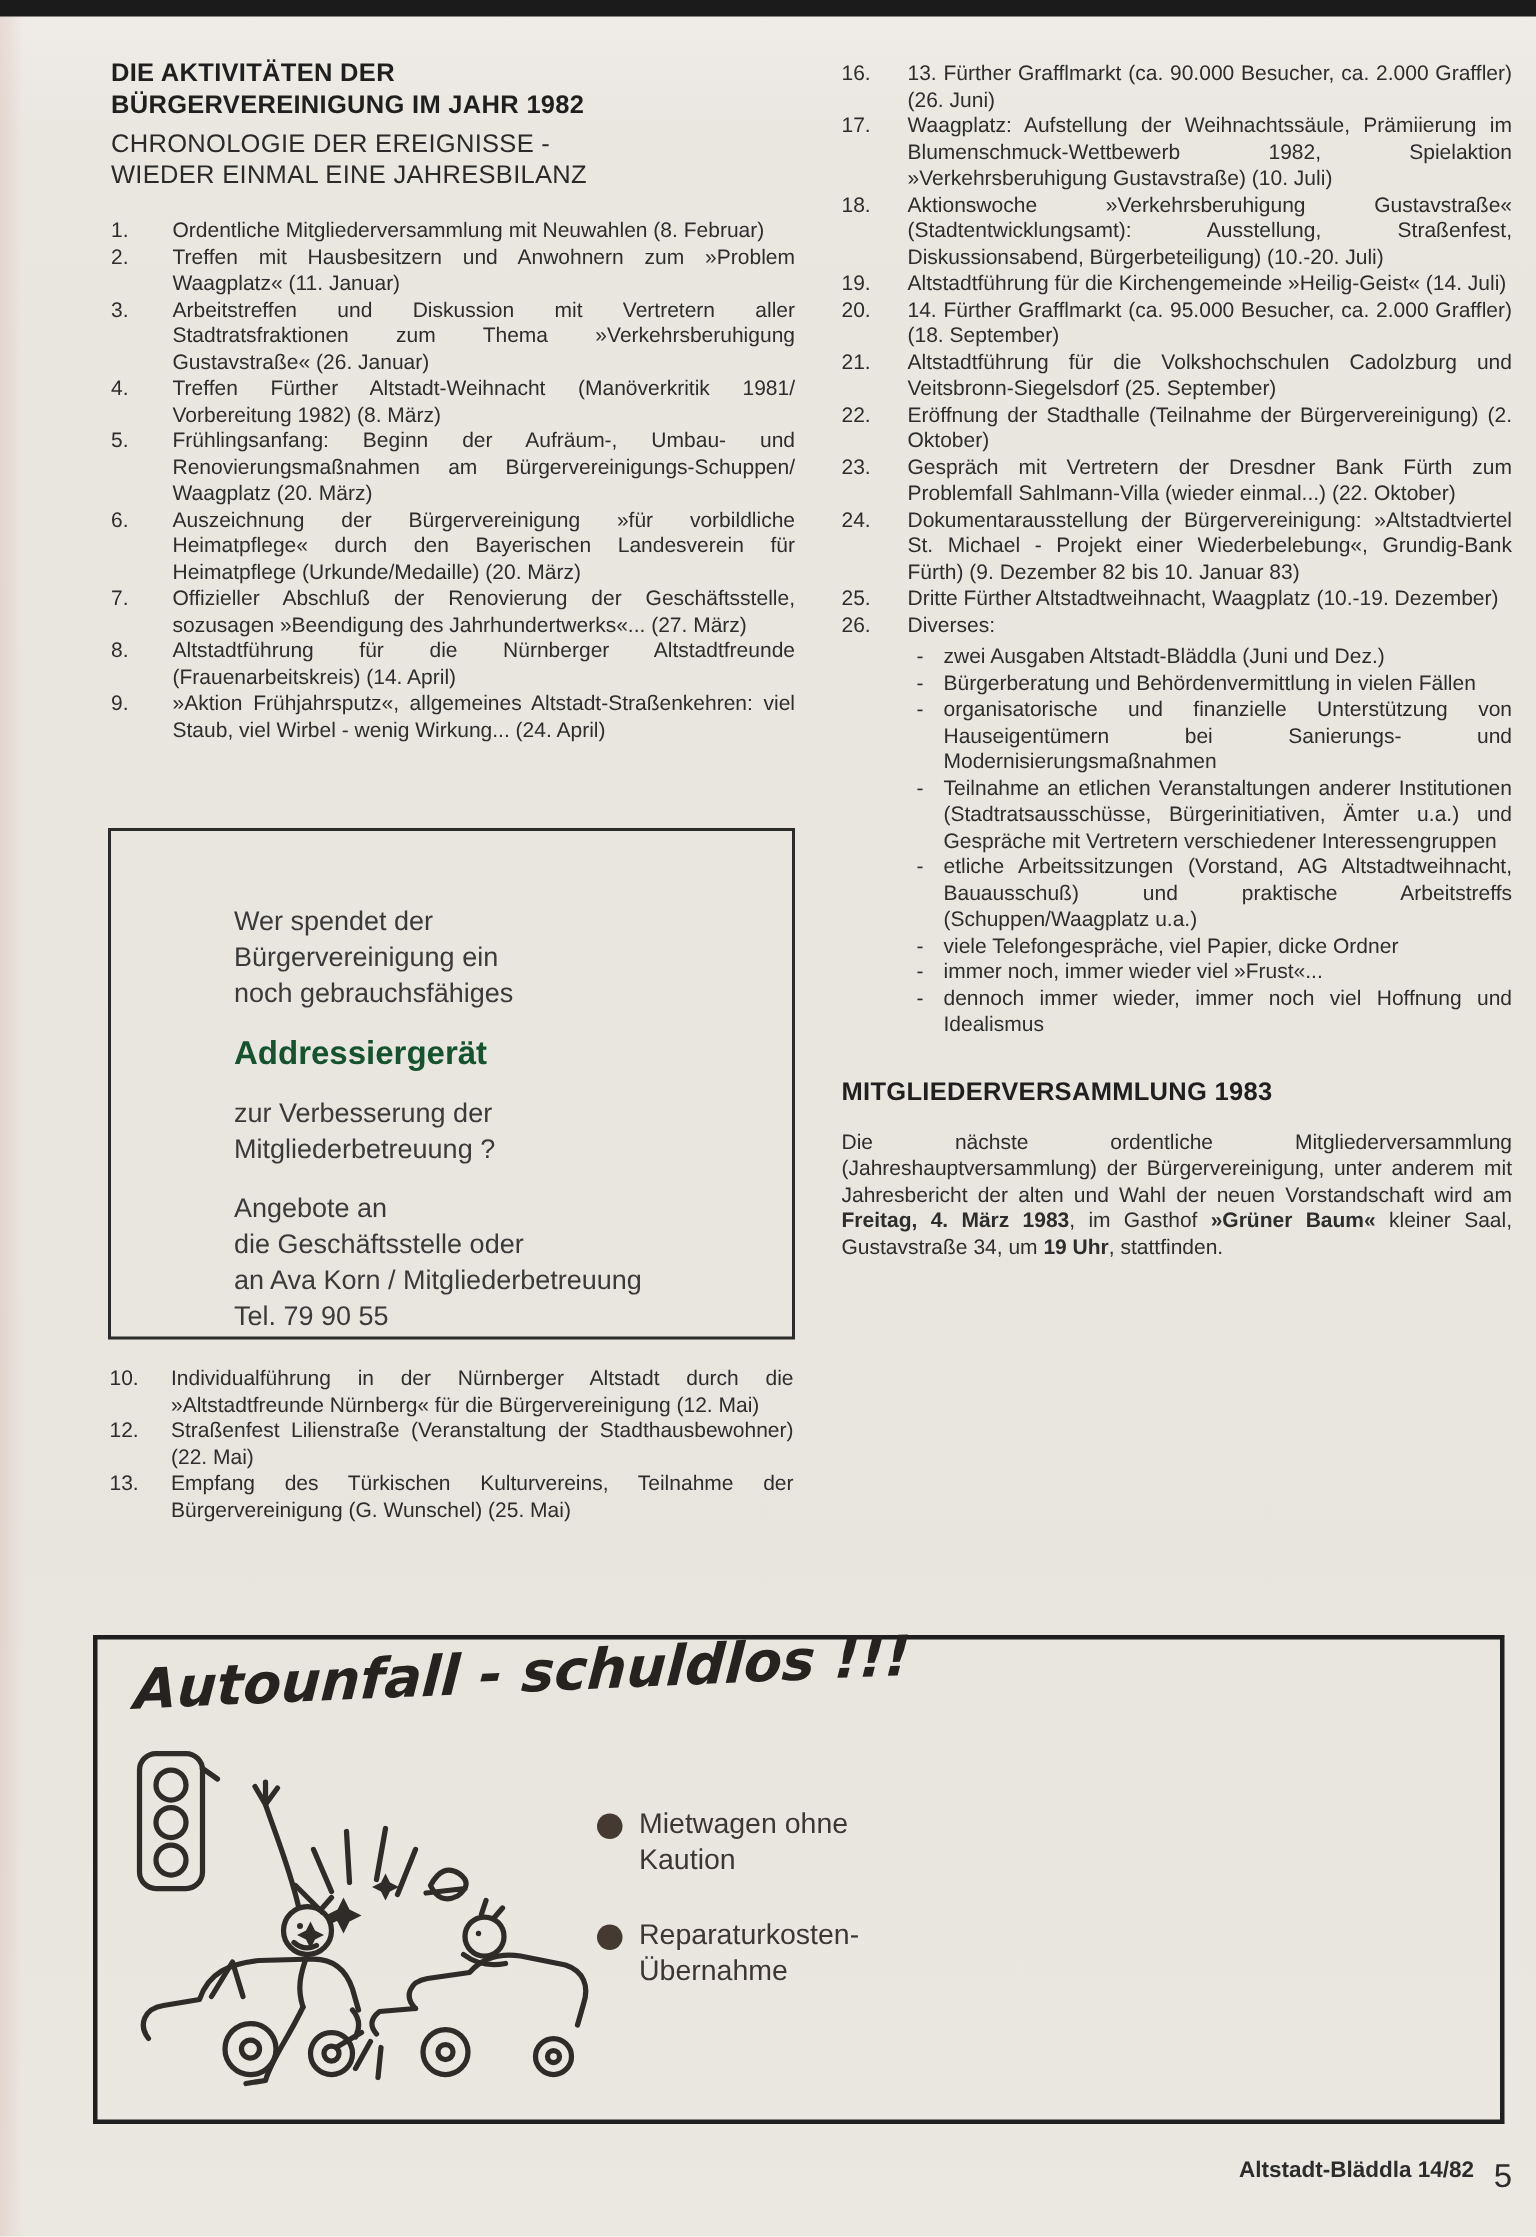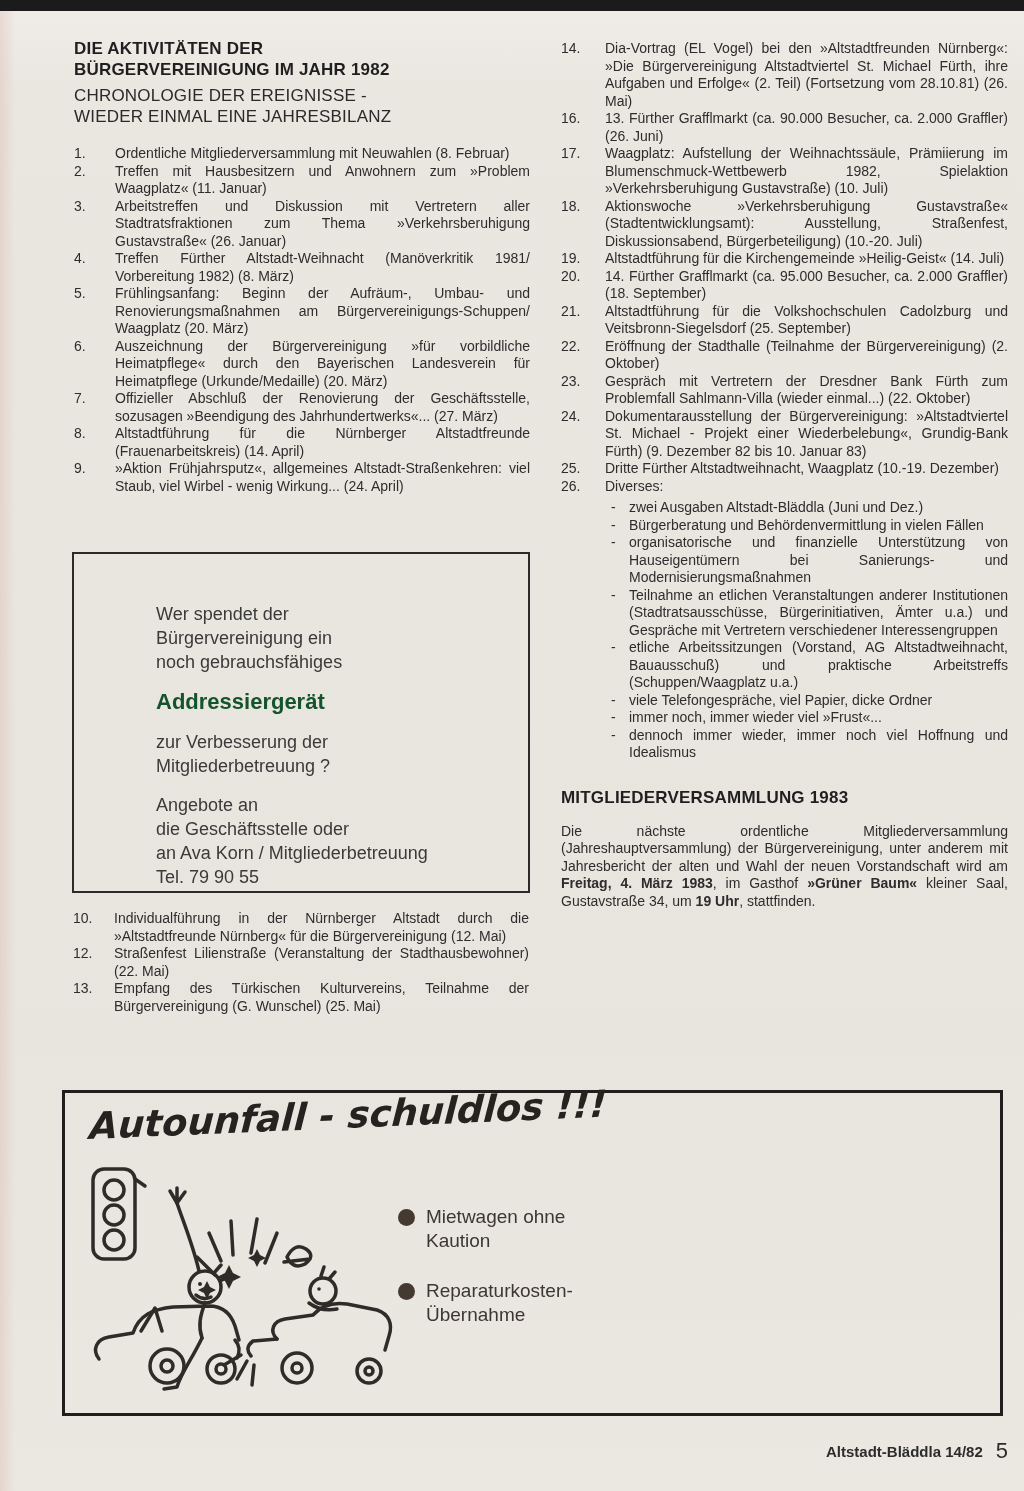--- a/index.html
+++ b/index.html
@@ -67,21 +67,21 @@
   .benefit { display:flex; align-items:flex-start; margin-bottom:26px; }
   .benefit .dot { flex:none; width:17px; height:17px; border-radius:50%; background:#453a31; margin:4px 11px 0 0; }
   .benefit .btxt { font-size:19px; line-height:24px; color:#3c3733; }
   .ad-brand { position:absolute; left:526px; top:14px; width:400px; color:#3a332d; }
   .brand-line1 { font-size:57px; font-weight:bold; letter-spacing:-1px; line-height:60px; transform:scaleX(0.98); transform-origin:left; white-space:nowrap; }
   .brand-line2 { font-size:66px; font-weight:bold; letter-spacing:-2px; line-height:70px; transform:scaleX(0.94); transform-origin:left; white-space:nowrap; margin-top:6px; }
   .brand-specs { font-size:23px; font-weight:bold; margin-top:28px; white-space:nowrap; color:#38322c; }
   .brand-phone { font-size:29px; font-weight:bold; margin-top:13px; white-space:nowrap; color:#38322c; }
 
   
-  .page-footer { position:absolute; top:1438px; right:16px; display:flex; align-items:center; gap:13px; }
+  .page-footer { position:absolute; top:1438px; right:16px; display:flex; align-items:flex-start; gap:13px; }
   .footer-journal { font-size:15px; font-weight:600; color:#2c2c2c; }
   .footer-page    { font-size:22px; font-weight:normal; color:#2c2c2c; }
 
   svg .ln { fill:none; stroke:#2f2b28; stroke-width:3.5; stroke-linecap:round; stroke-linejoin:round; }
   svg .fl { fill:#2f2b28; stroke:none; }
 </style>
 </head>
 <body>
 
 <div class="scan-top-bar"></div>
@@ -169,25 +169,20 @@
       <div class="li">
         <span class="num">13.</span>
         <span class="txt">Empfang des Türkischen Kulturvereins, Teilnahme der Bürgervereinigung (G. Wunschel) (25. Mai)</span>
       </div>
     </div>
 </div>
 
 <div class="col-right">
   <div class="num-list" style="margin-top:0">
 
-  <div class="li">
-        <span class="num">14.</span>
-        <span class="txt">Dia-Vortrag (EL Vogel) bei den »Altstadtfreunden Nürnberg«: »Die Bürgervereinigung Altstadtviertel St. Michael Fürth, ihre Aufgaben und Erfolge« (2. Teil) (Fortsetzung vom 28.10.81) (26. Mai)</span>
-
-      </div>
       <div class="li">
         <span class="num">16.</span>
         <span class="txt">13. Fürther Grafflmarkt (ca. 90.000 Besucher, ca. 2.000 Graffler) (26. Juni)</span>
 
       </div>
       <div class="li">
         <span class="num">17.</span>
         <span class="txt">Waagplatz: Aufstellung der Weihnachtssäule, Prämiierung im Blumenschmuck-Wettbewerb 1982, Spielaktion »Verkehrsberuhigung Gustavstraße) (10. Juli)</span>
 
       </div>

